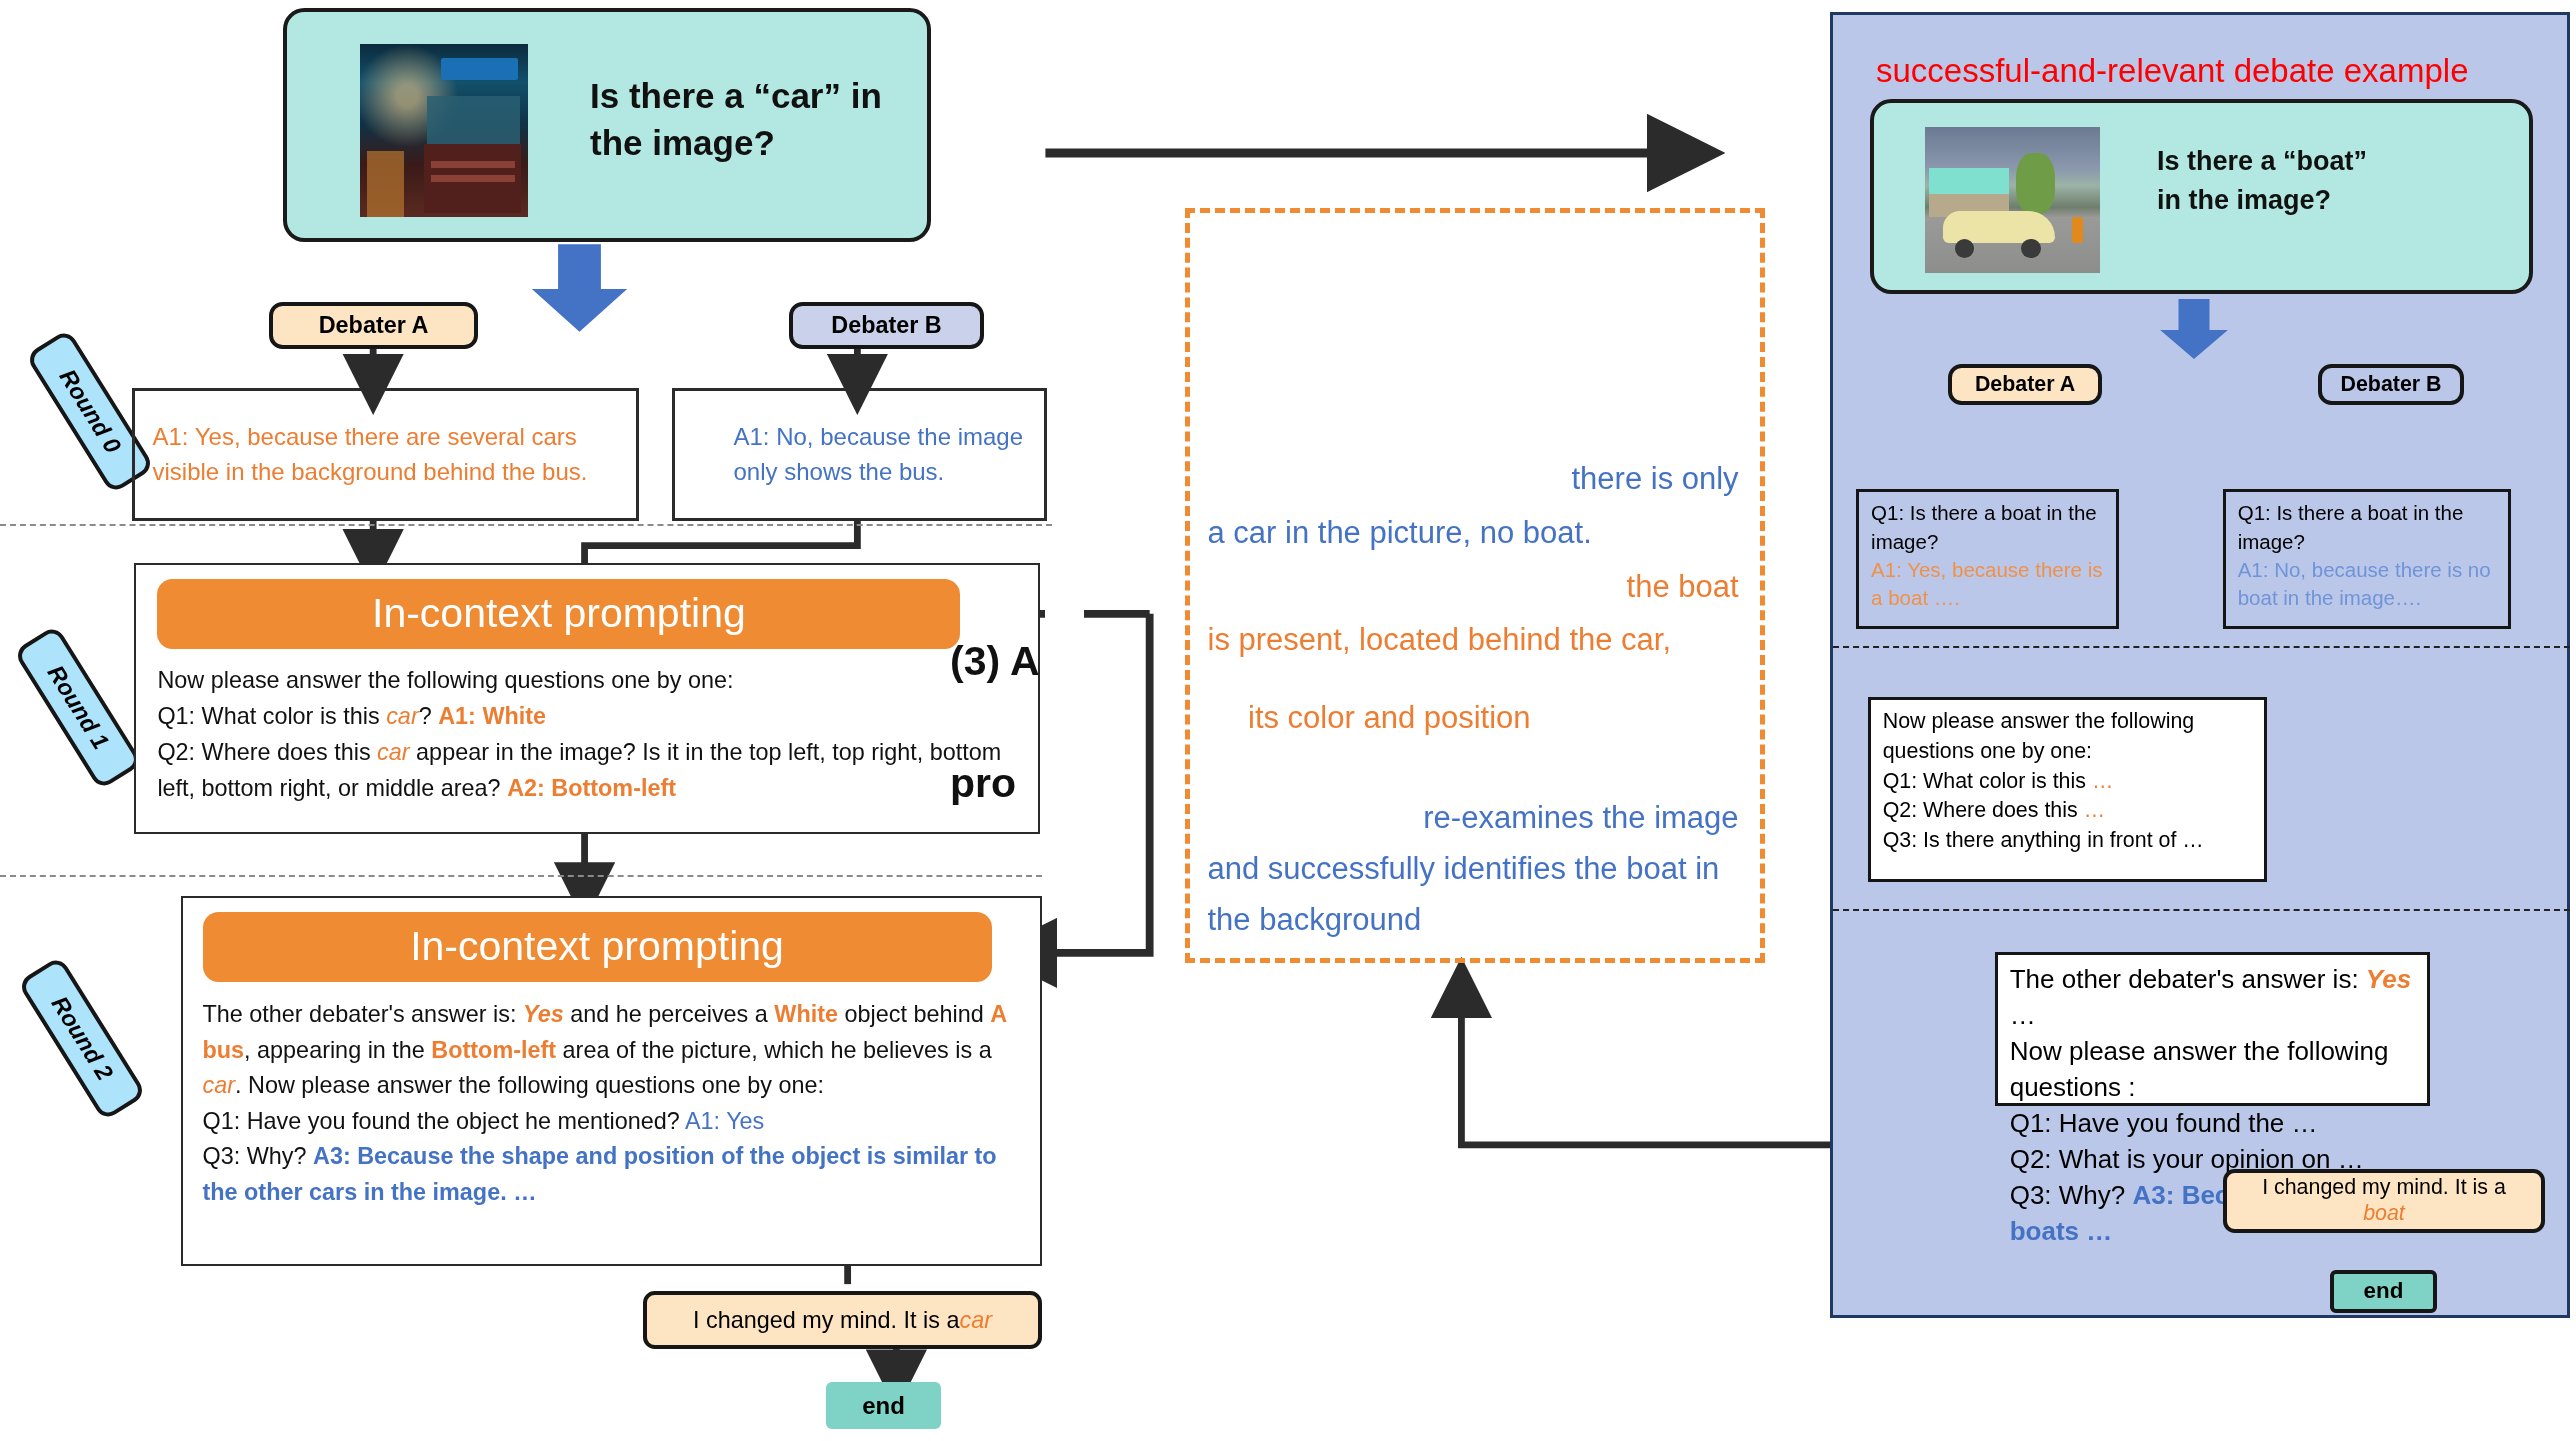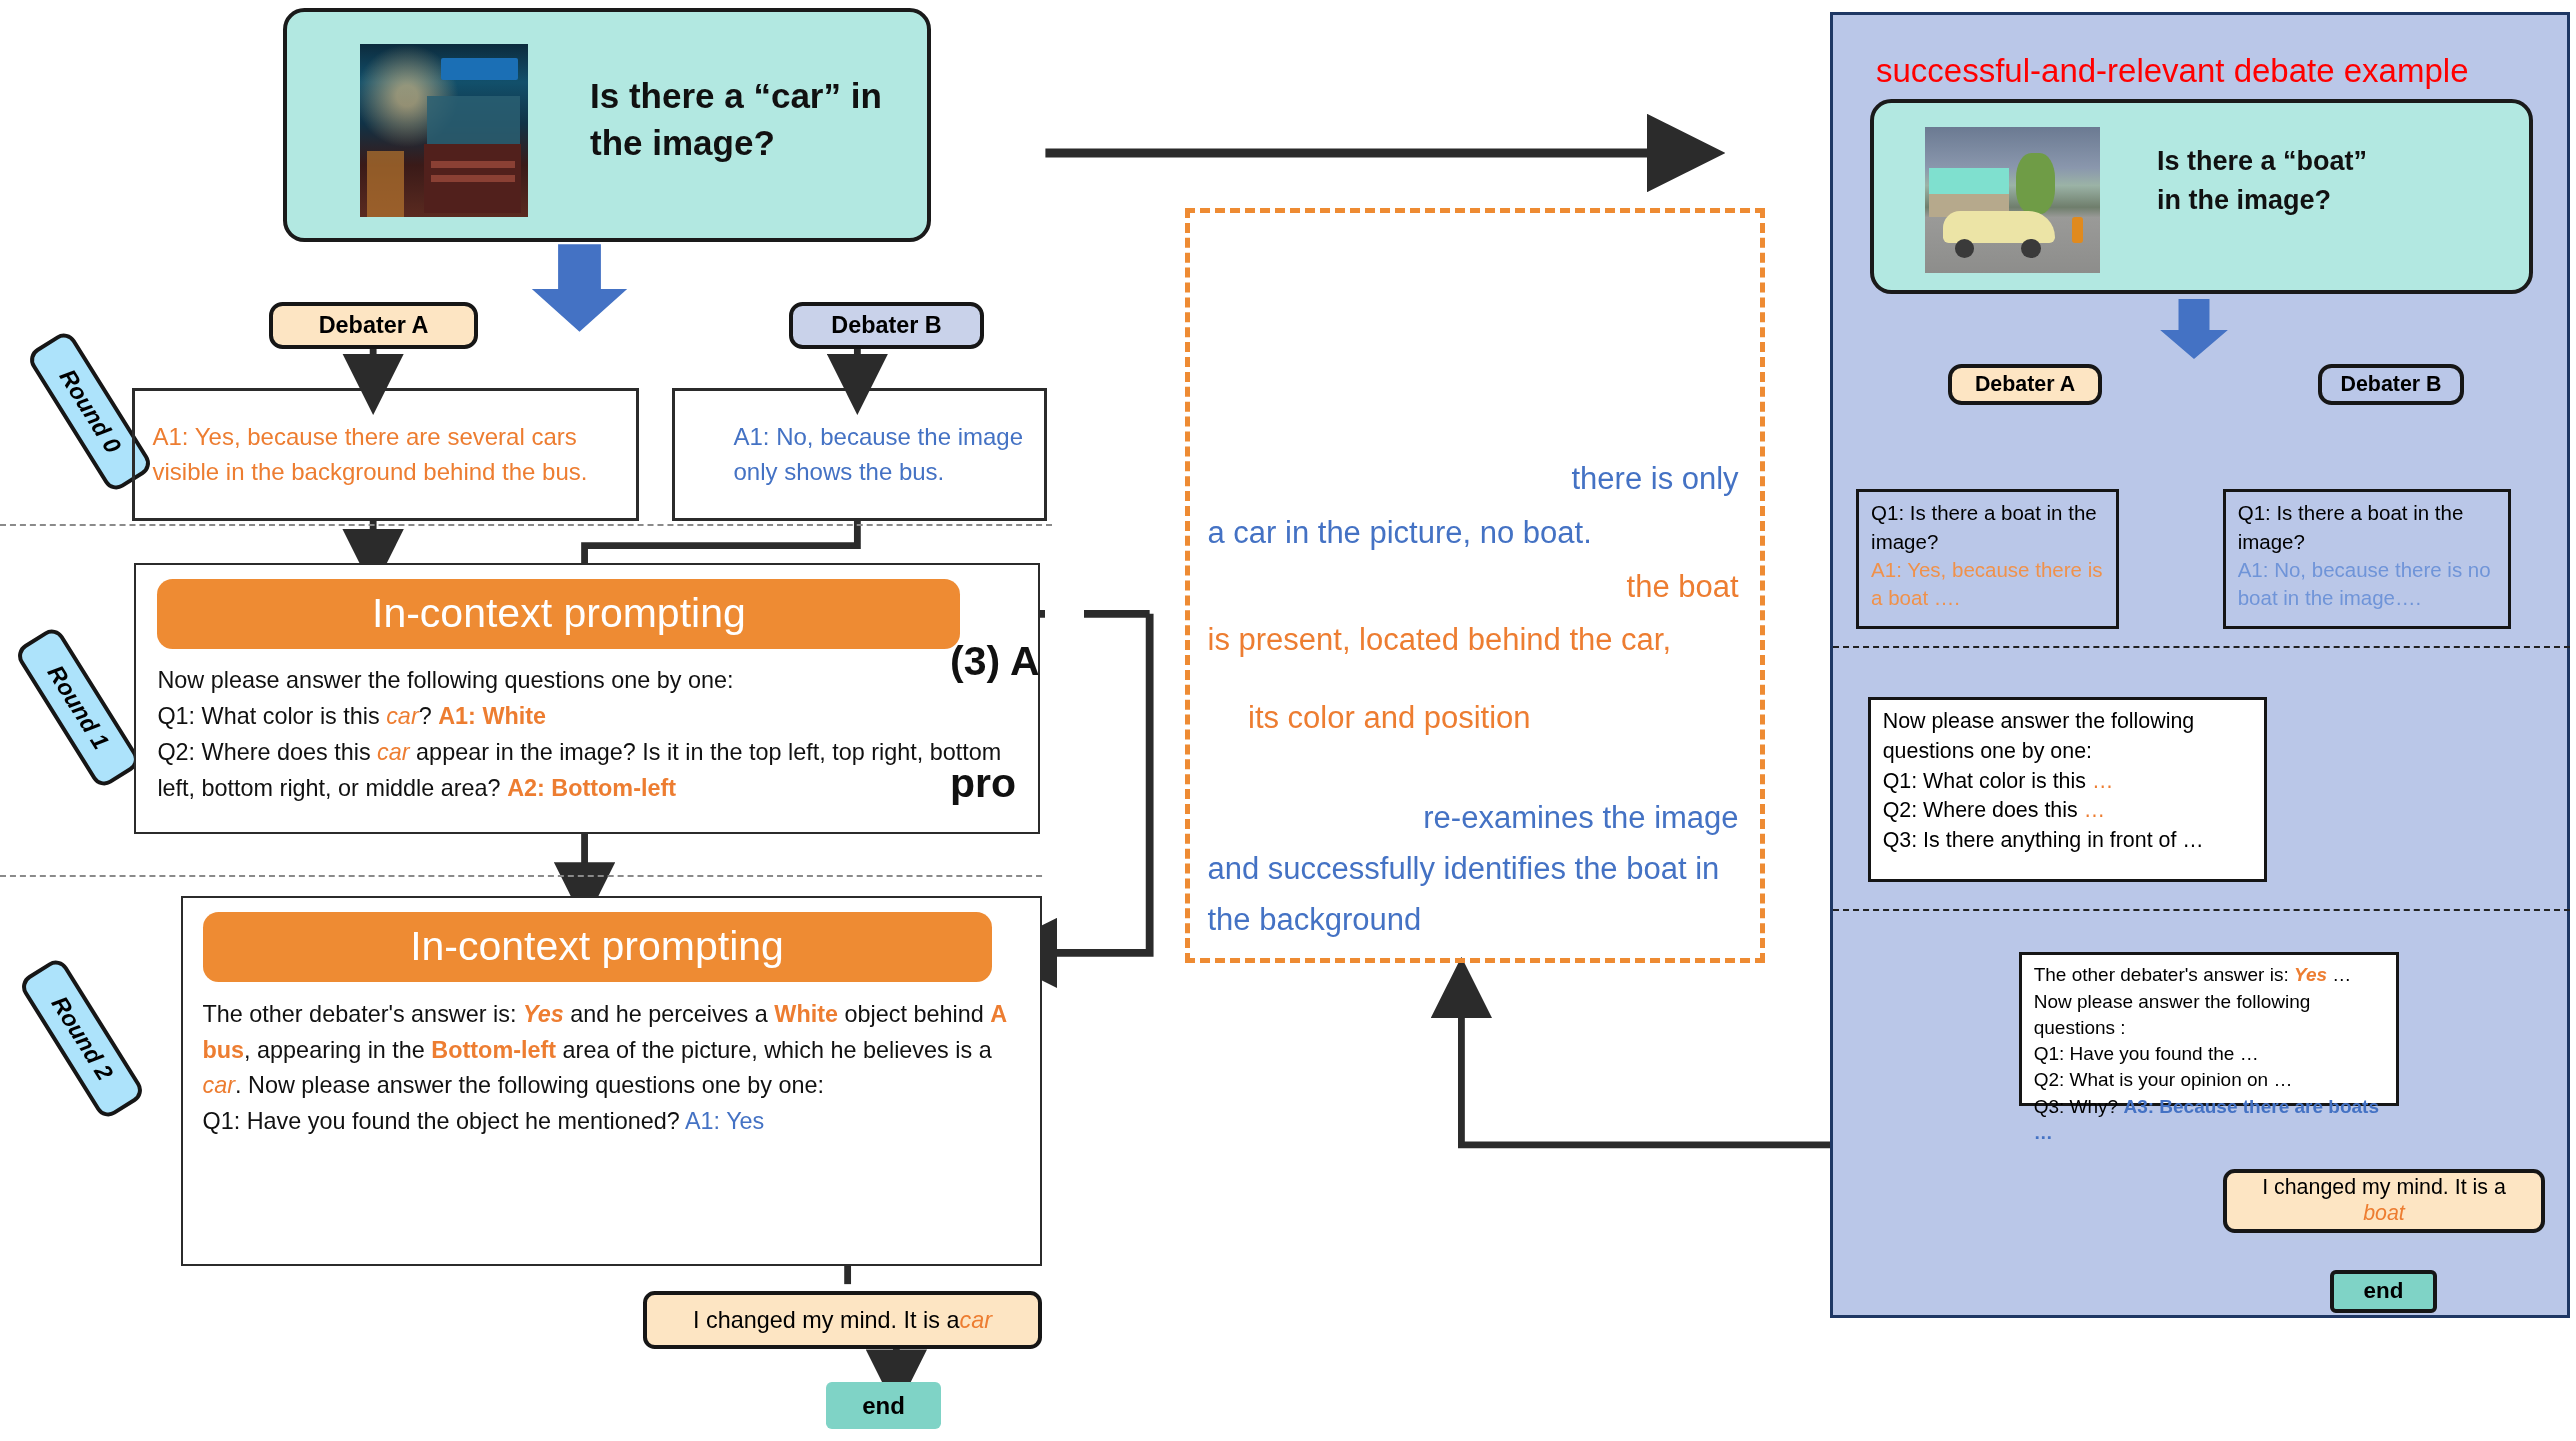--- a/index.html
+++ b/index.html
@@ -154,20 +154,23 @@
 
 <div class="abs icp-card" style="left:181px;top:896px;width:861px;height:370px;">
   <div class="abs icp-head" style="left:19.5px;top:13.6px;width:789px;height:70px;font-size:41px;">In-context prompting</div>
   <div class="abs" style="left:19.5px;top:99px;width:828px;font-size:23.4px;line-height:1.52;color:#111;">
     <div>
       <span>The other debater's answer is: </span><span class="or bd it">Yes</span><span> and he perceives a </span><span class="or bd">White</span><span> object behind </span><span class="or bd">A bus</span><span>, appearing in the </span><span class="or bd">Bottom-left</span><span> area of the picture, which he believes is a </span><span class="or it">car</span><span>. Now please answer the following questions one by one:</span>
     </div>
     <div>
       <span>Q1: Have you found the object he mentioned? </span><span class="bl">A1: Yes</span>
     </div>
+    <div>
+      <span>Q3: Why? </span><span class="bl bd">A3: Because the shape and position of the object is similar to the other cars in the image. …</span>
+    </div>
   </div>
 </div>
 
 <div class="abs mindbox" style="left:643px;top:1291px;width:399px;height:58px;font-size:23.4px;">
   <span>I changed my mind. It is a </span>
     <span class="or it">car</span>
 </div>
 <div class="abs endbox" style="left:826px;top:1382px;width:115px;height:47px;font-size:24px;">end</div>
 
 <div class="abs" style="left:950px;top:638px;font-size:41px;font-weight:bold;color:#111;">(3) A</div>
@@ -228,21 +231,21 @@
 
   <div class="abs rbox-white" style="left:35px;top:682px;width:399px;height:185px;font-size:21.4px;">
     <div>Now please answer the following questions one by one:</div>
     <div><span>Q1: What color is this </span><span class="or">…</span></div>
     <div><span>Q2: Where does this </span><span class="or">…</span></div>
     <div>Q3: Is there anything in front of …</div>
   </div>
 
   <div class="abs dashsep" style="left:0px;top:894px;width:737px;border-top:2.9px dashed #222;"></div>
 
-  <div class="abs rbox-white" style="left:162px;top:937px;width:380px;height:154px;font-size:19px;margin-left:24px;">
+  <div class="abs rbox-white" style="left:162px;top:937px;width:435px;height:154px;font-size:26px;">
     <div><span>The other debater's answer is: </span><span class="or bd it">Yes</span><span> …</span></div>
     <div>Now please answer the following questions :</div>
     <div>Q1: Have you found the …</div>
     <div>Q2: What is your opinion on …</div>
     <div><span>Q3: Why? </span><span class="bl bd">A3: Because there are boats …</span></div>
   </div>
 
   <div class="abs mindbox" style="left:390px;top:1154px;width:322px;height:64px;font-size:21.4px;flex-direction:column;line-height:1.2;">
     <span>I changed my mind. It is a</span>
     <span class="or it">boat</span>

